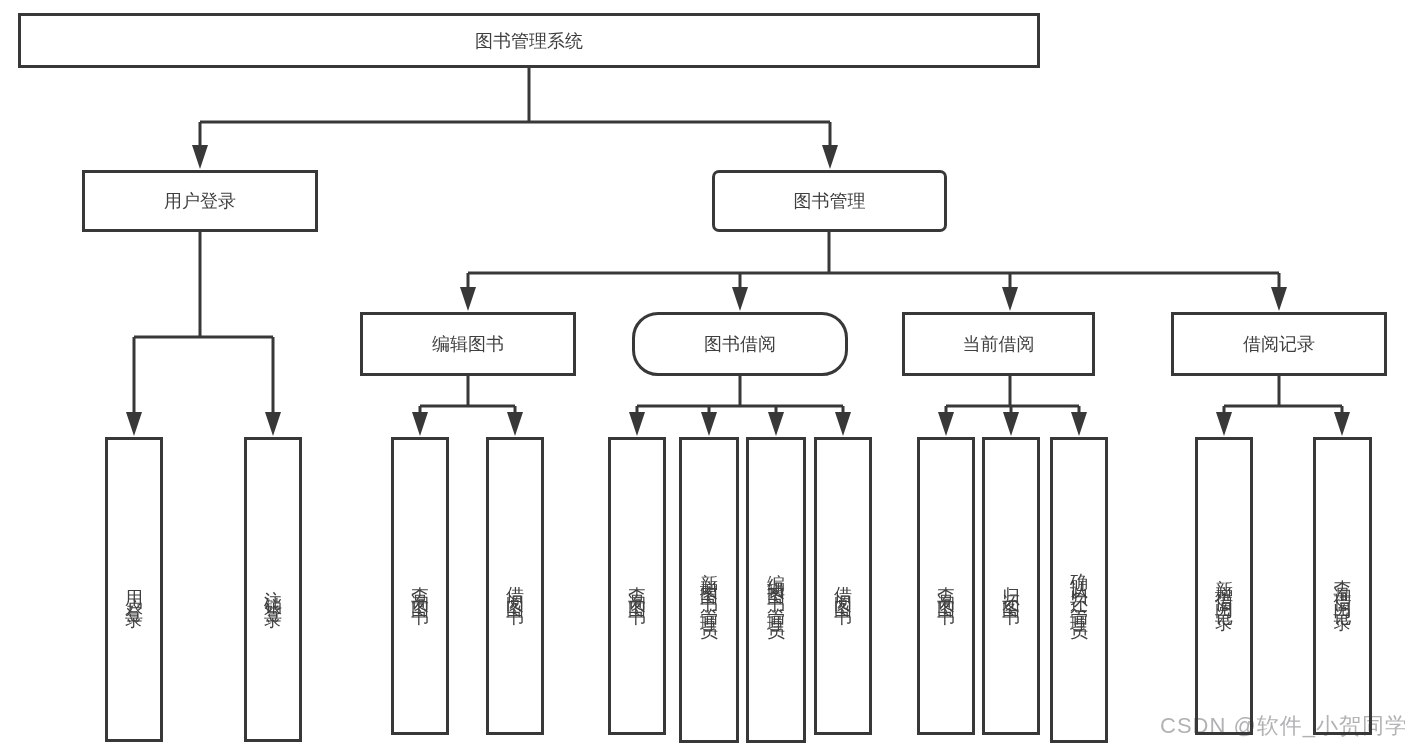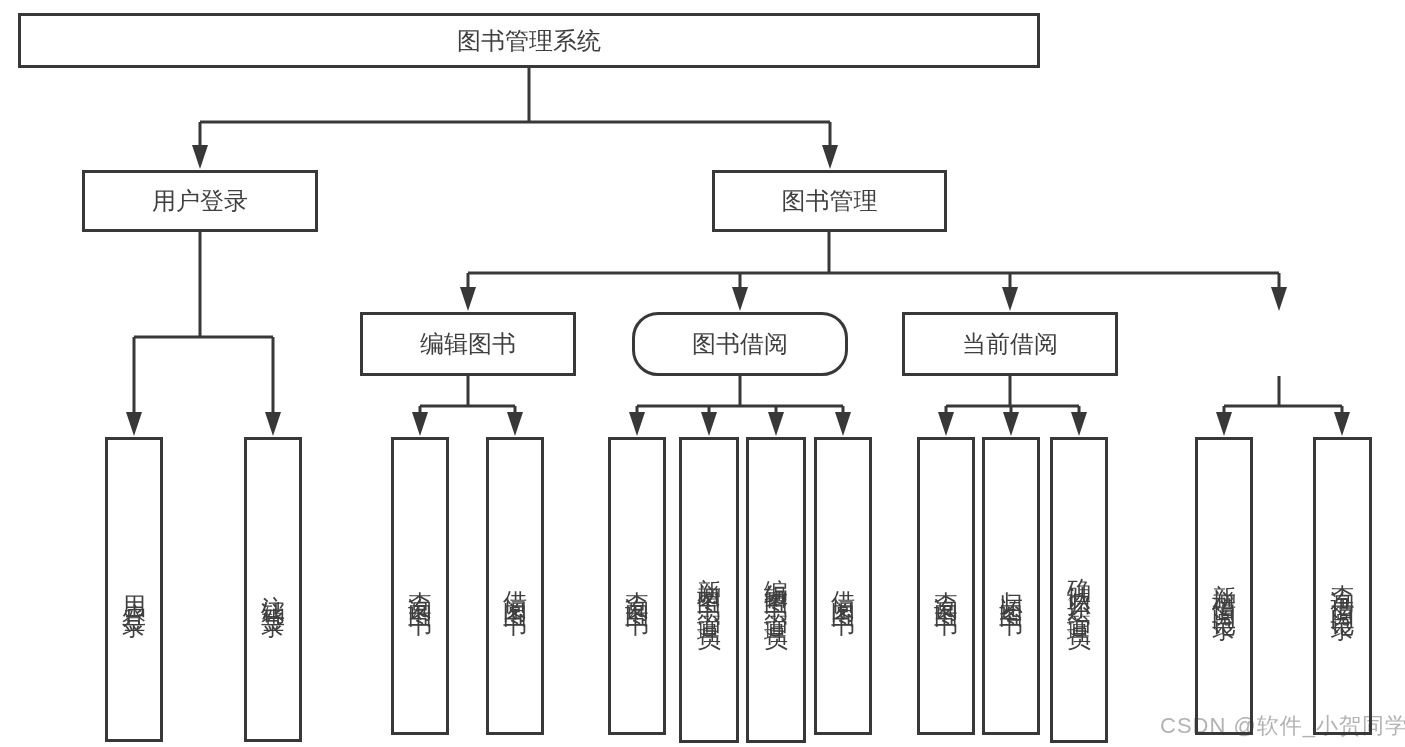--- a/index.html
+++ b/index.html
@@ -27,21 +27,21 @@
   }
   .box {
     position: absolute;
     box-sizing: border-box;
     background: #ffffff;
     border: 3px solid #383838;
     display: flex;
     align-items: center;
     justify-content: center;
     color: #3f3f3f;
-    font-size: 24px;
+    font-size: 18px;
     line-height: 1;
     white-space: nowrap;
     text-align: center;
   }
   .vbox {
     writing-mode: vertical-rl;
     text-orientation: mixed;
     letter-spacing: 7px;
   }
   .watermark {
@@ -100,25 +100,26 @@
     <g>
       <path d="M1279 376 V406 M1224 406 H1342 M1224 406 V415 M1342 406 V415"></path>
       <polygon points="1216,412 1232,412 1224,436"></polygon>
       <polygon points="1334,412 1350,412 1342,436"></polygon>
     </g>
   </svg>
 
   <div class="box" style="left:18px; top:13px; width:1022px; height:55px;">图书管理系统</div>
 
   <div class="box" style="left:82px; top:170px; width:236px; height:62px;">用户登录</div>
-  <div class="box" style="left:712px; top:170px; width:235px; height:62px;">图书管理</div>
+  <div class="box" style="left:712px; top:170px; width:235px; height:62px;border-radius:7px;">图书管理</div>
 
   <div class="box" style="left:360px; top:312px; width:216px; height:64px;">编辑图书</div>
   <div class="box" style="left:632px; top:312px; width:216px; height:64px;border-radius:26px;">图书借阅</div>
-  <div class="box" style="left:902px; top:312px; width:216px; height:64px;">当前借阅</div>
+  <div class="box" style="left:902px; top:312px; width:193px; height:64px;">当前借阅</div>
+  <div class="box" style="left:1171px; top:312px; width:216px; height:64px;">借阅记录</div>
 
   <div class="box vbox" style="left:105px; top:437px; width:58px; height:305px;">用户登录</div>
   <div class="box vbox" style="left:244px; top:437px; width:58px; height:305px;">注销登录</div>
 
   <div class="box vbox" style="left:391px; top:437px; width:58px; height:298px;">查询图书</div>
   <div class="box vbox" style="left:486px; top:437px; width:58px; height:298px;">借阅图书</div>
 
   <div class="box vbox" style="left:608px; top:437px; width:58px; height:298px;">查询图书</div>
   <div class="box vbox" style="left:679px; top:437px; width:60px; height:306px;">新增图书（管理员）</div>
   <div class="box vbox" style="left:746px; top:437px; width:60px; height:306px;">编辑图书（管理员）</div>

